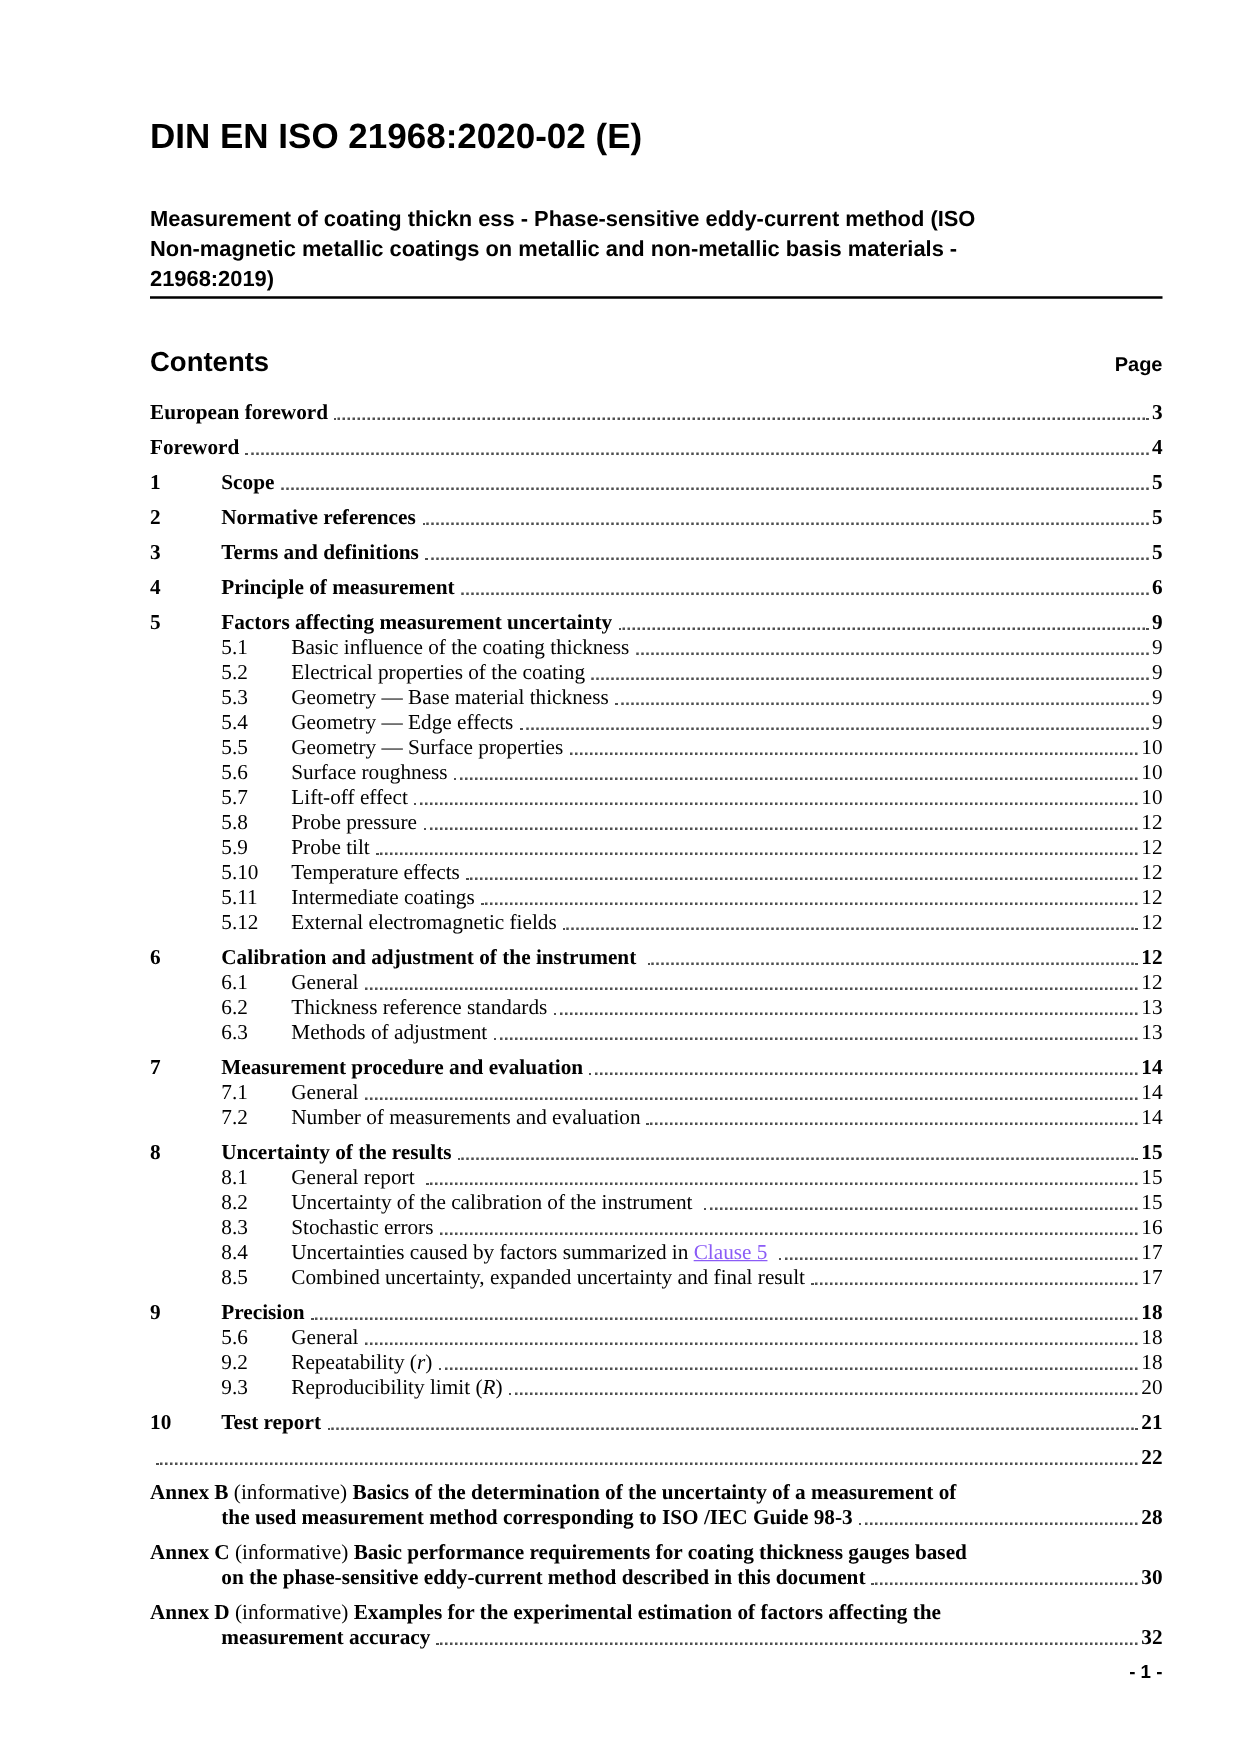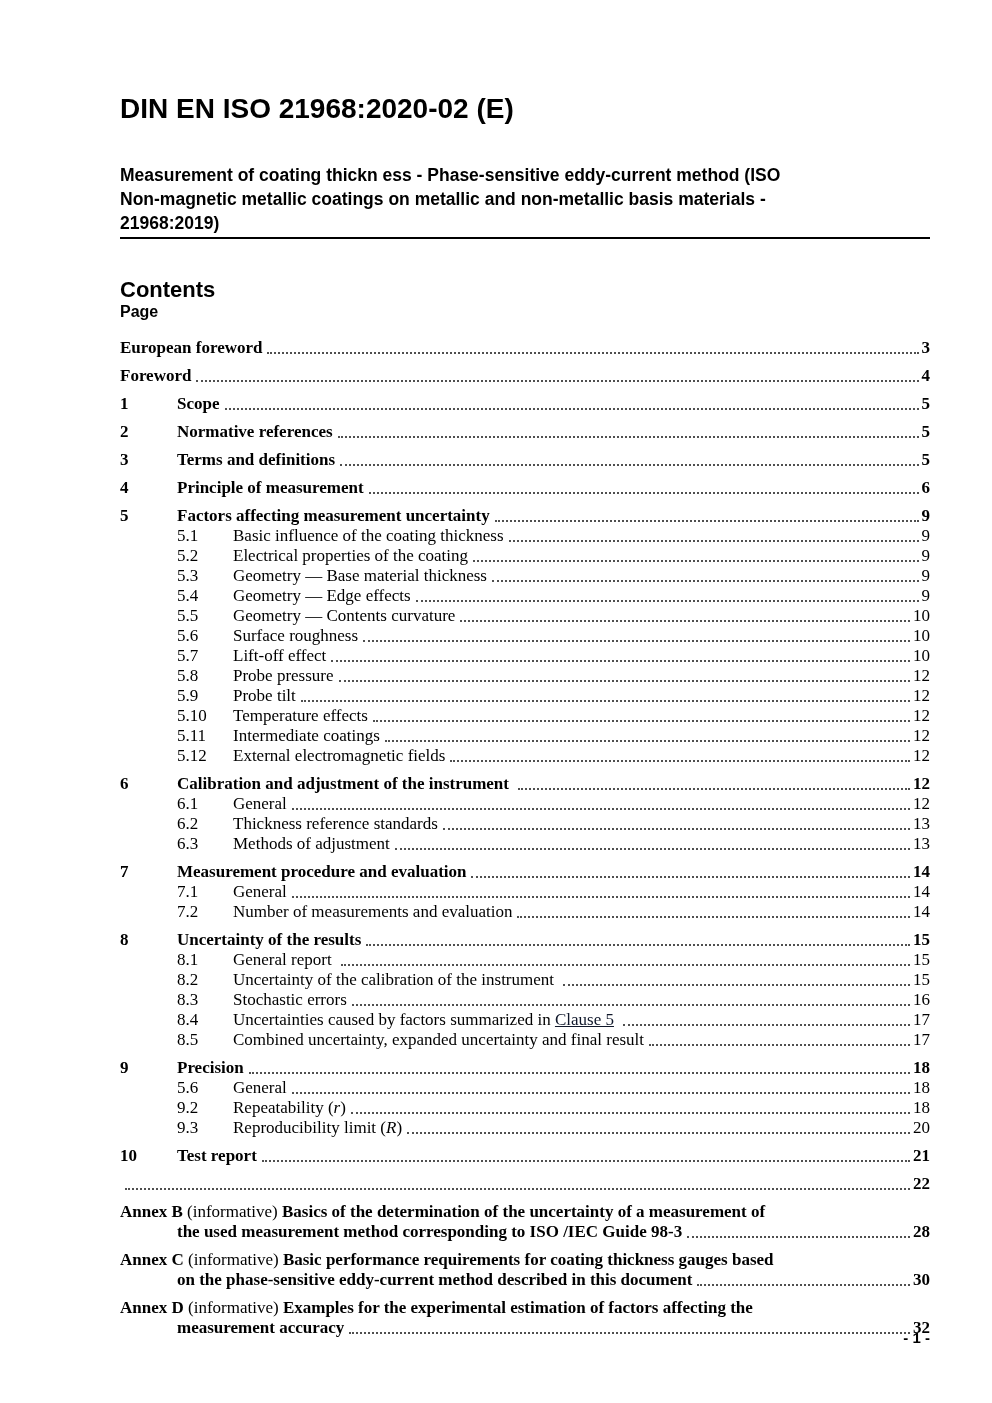--- a/index.html
+++ b/index.html
@@ -40,21 +40,20 @@
     border-top: 2.5px solid #000000;
     height: 0;
   }
   .contents-row {
     margin-top: 38px;
     display: flex;
     justify-content: space-between;
     align-items: baseline;
     font-family: "Liberation Sans", sans-serif;
     font-weight: 700;
-    flex-direction: column;
   }
   .contents-heading { font-size: 22px; line-height: 26px; }
   .page-label { font-size: 16px; }
 
   .toc {
     margin-top: 17px;
     font-size: 17px;
     line-height: 20px;
   }
   .toc-line {
@@ -171,21 +170,21 @@
           <span class="pagenum">9</span>
         </div>
         <div class="toc-line lvl-h2">
           <span class="num">5.4</span>
           <span class="title"><span class="s-r">Geometry — Edge effects</span></span>
           <span class="leader"></span>
           <span class="pagenum">9</span>
         </div>
         <div class="toc-line lvl-h2">
           <span class="num">5.5</span>
-          <span class="title"><span class="s-r">Geometry — Contents curvature</span></span>
+          <span class="title"><span class="s-r">Geometry — Surface properties</span></span>
           <span class="leader"></span>
           <span class="pagenum">10</span>
         </div>
         <div class="toc-line lvl-h2">
           <span class="num">5.6</span>
           <span class="title"><span class="s-r">Surface roughness</span></span>
           <span class="leader"></span>
           <span class="pagenum">10</span>
         </div>
         <div class="toc-line lvl-h2">
@@ -285,21 +284,21 @@
           <span class="pagenum">15</span>
         </div>
         <div class="toc-line lvl-h2">
           <span class="num">8.3</span>
           <span class="title"><span class="s-r">Stochastic errors</span></span>
           <span class="leader"></span>
           <span class="pagenum">16</span>
         </div>
         <div class="toc-line lvl-h2">
           <span class="num">8.4</span>
-          <span class="title"><span class="s-r">Uncertainties caused by factors summarized in </span><span class="s-link" style="color: #0f172a;">Clause 5</span><span class="s-r"> </span></span>
+          <span class="title"><span class="s-r">Uncertainties caused by factors summarized in </span><span class="s-link" style="color: #8b5cf6;">Clause 5</span><span class="s-r"> </span></span>
           <span class="leader"></span>
           <span class="pagenum">17</span>
         </div>
         <div class="toc-line lvl-h2">
           <span class="num">8.5</span>
           <span class="title"><span class="s-r">Combined uncertainty, expanded uncertainty and final result</span></span>
           <span class="leader"></span>
           <span class="pagenum">17</span>
         </div>
         <div class="toc-line lvl-h1">

